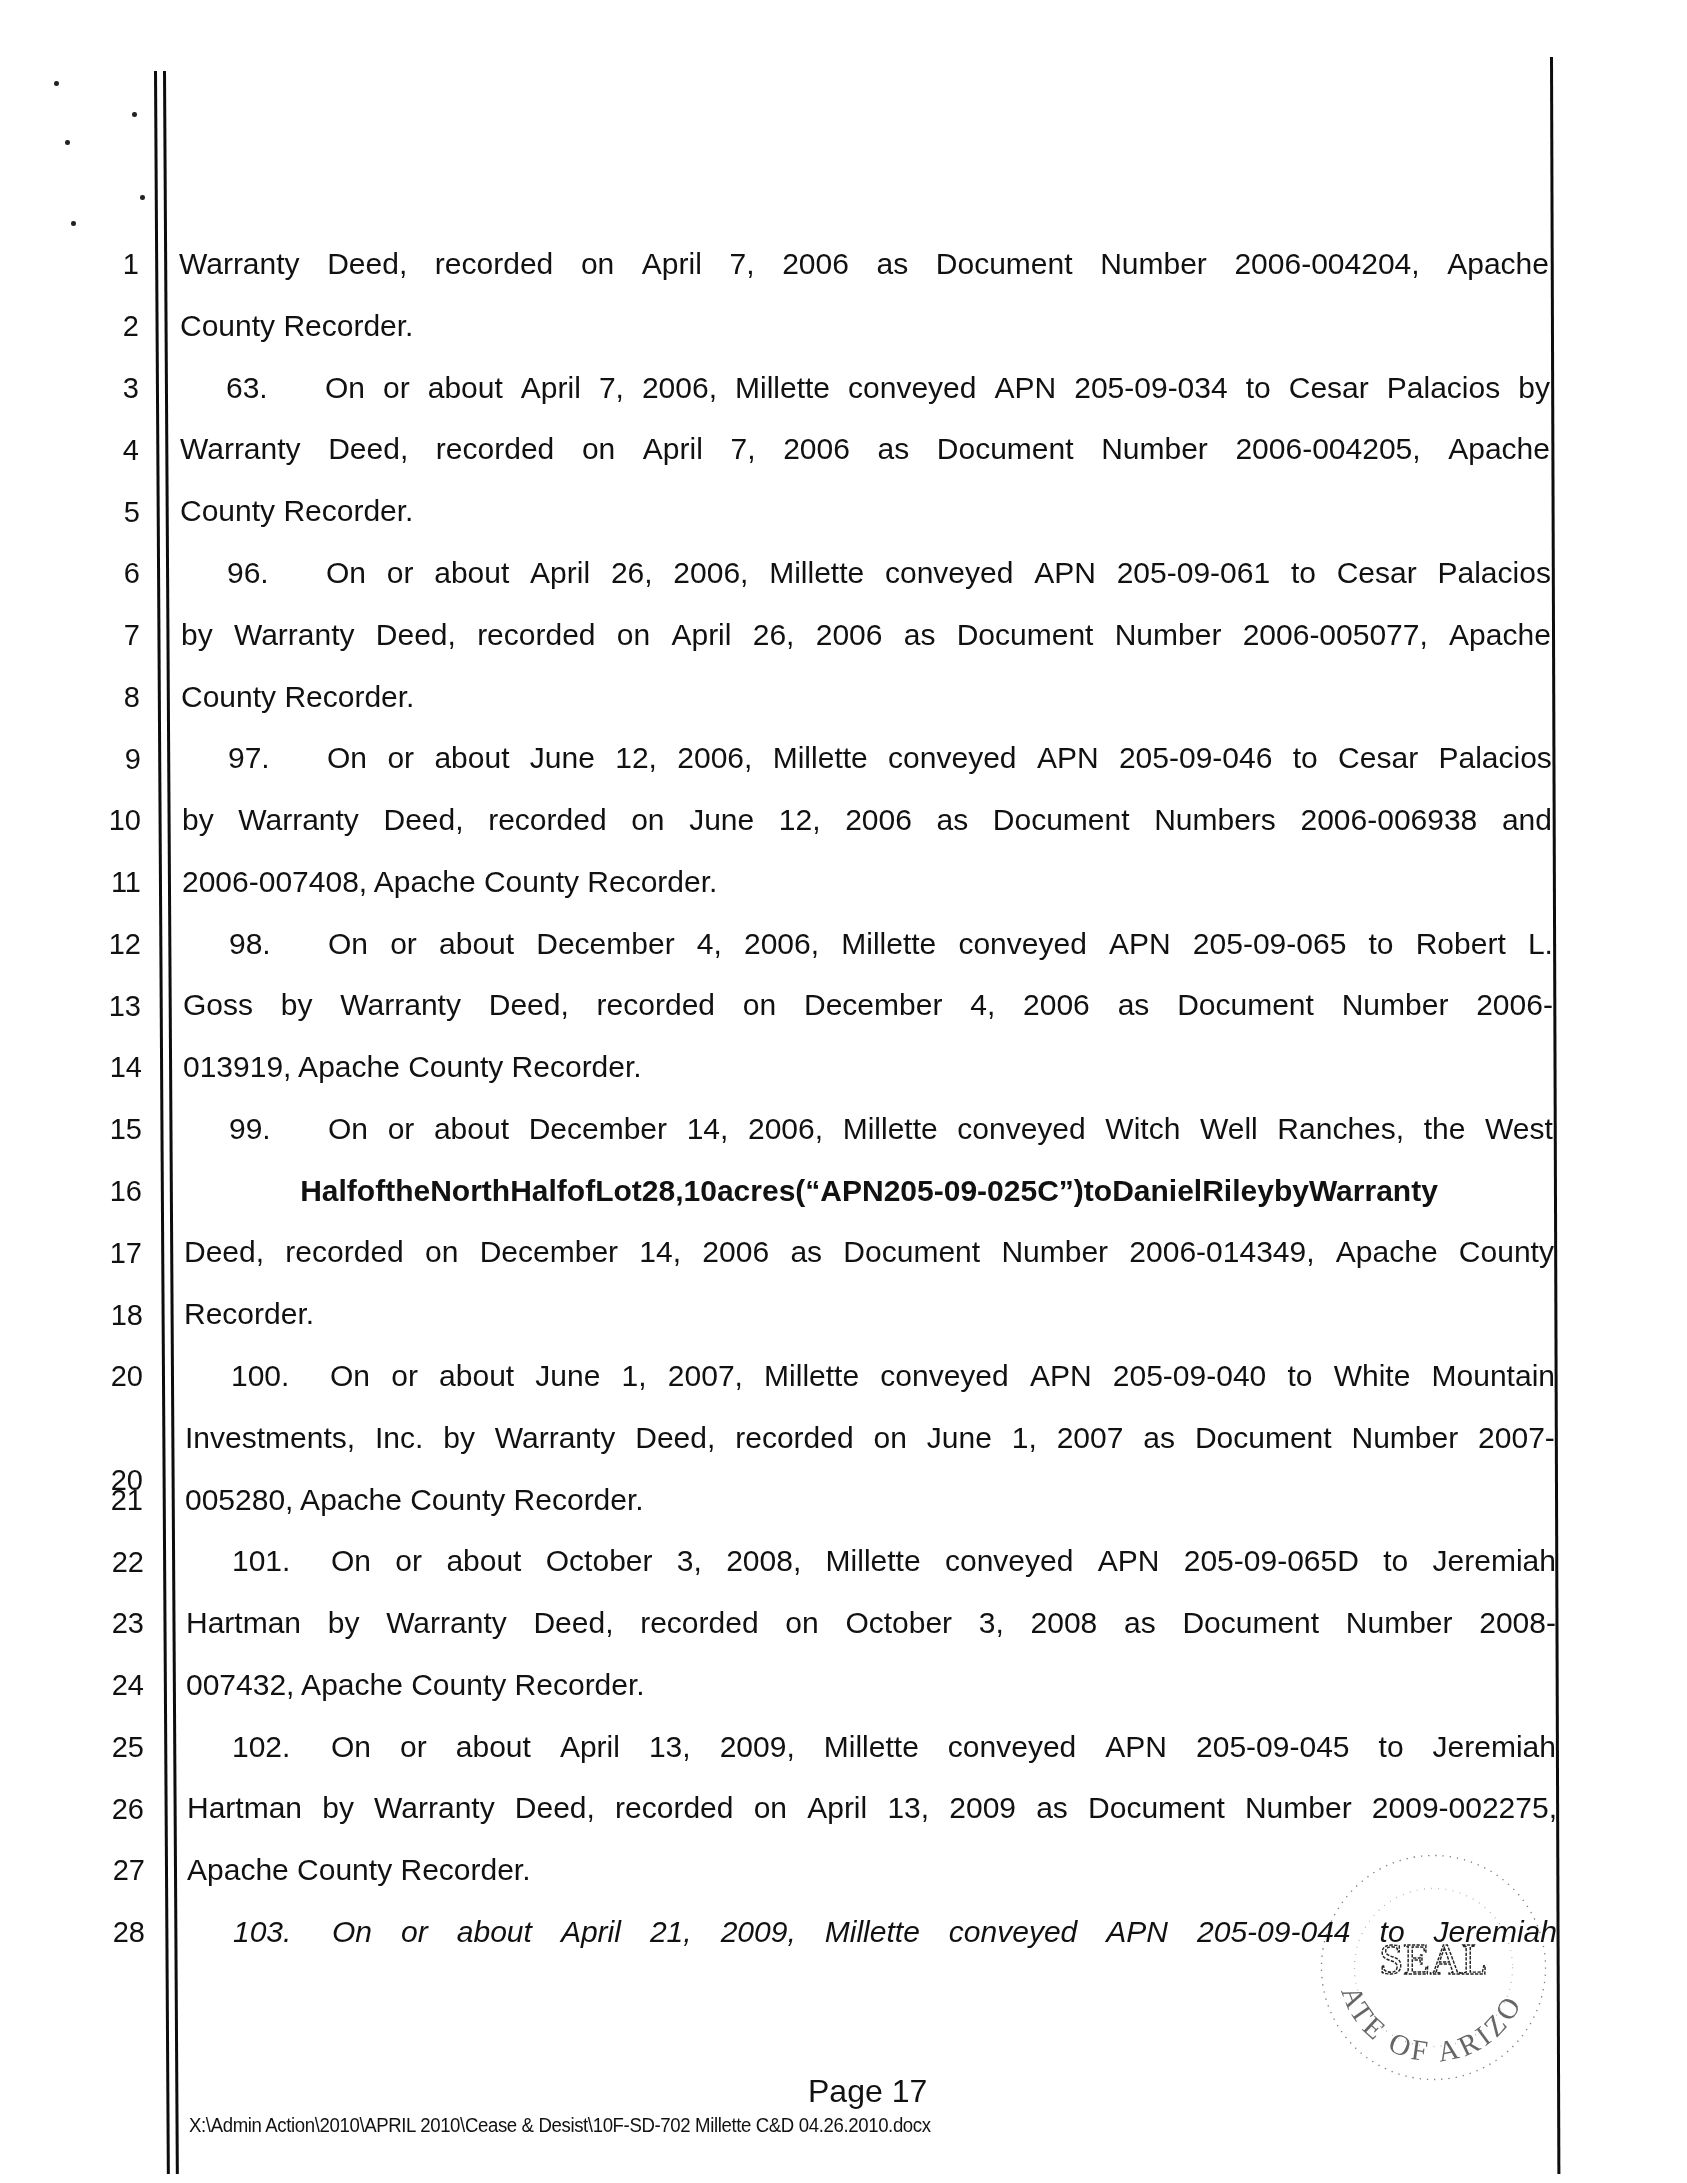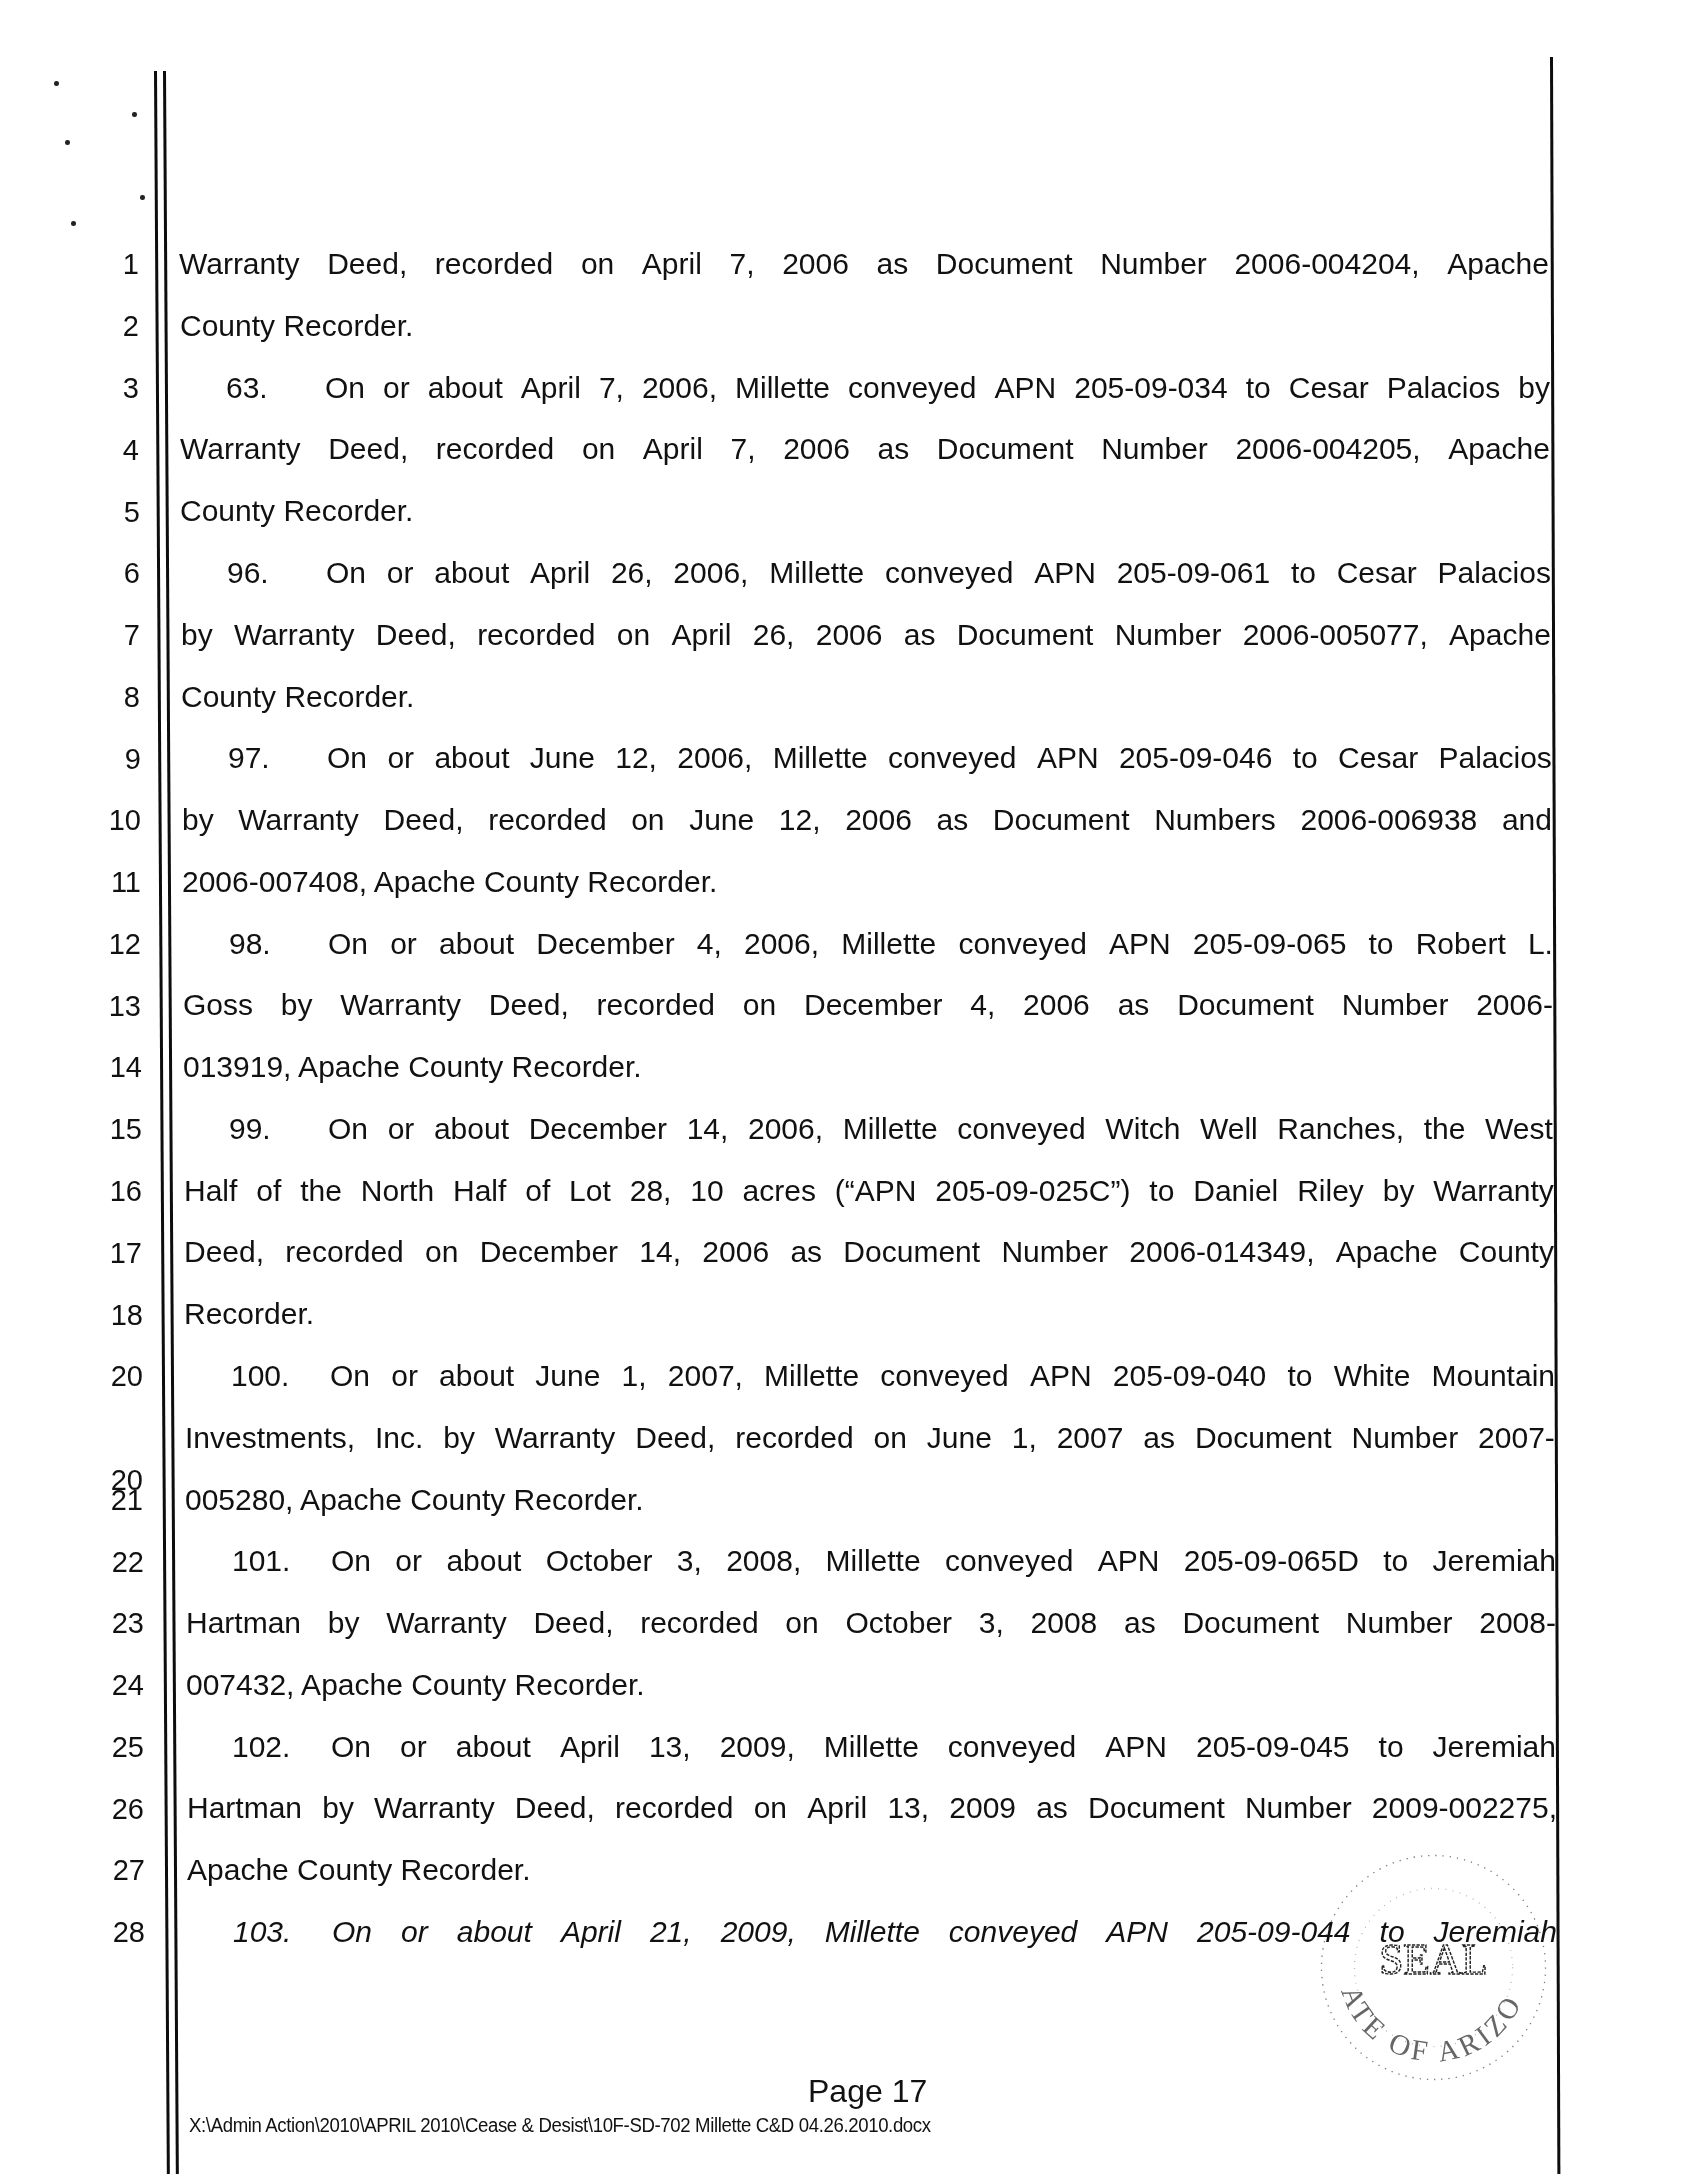--- a/index.html
+++ b/index.html
@@ -239,21 +239,21 @@
           <span>Millette</span>
           <span>conveyed</span>
           <span>Witch</span>
           <span>Well</span>
           <span>Ranches,</span>
           <span>the</span>
           <span>West</span>
         </span>
       </div>
       <div class="text-line" style="top: 1176px; left: 184px; display: flex; justify-content: space-between;">
-        <span style="display: flex; justify-content: space-between; flex: 1 1 0%;">
+        <span style="display: flex; justify-content: center; flex: 1 1 0%; font-weight: bold;">
           <span>Half</span>
           <span>of</span>
           <span>the</span>
           <span>North</span>
           <span>Half</span>
           <span>of</span>
           <span>Lot</span>
           <span>28,</span>
           <span>10</span>
           <span>acres</span>

